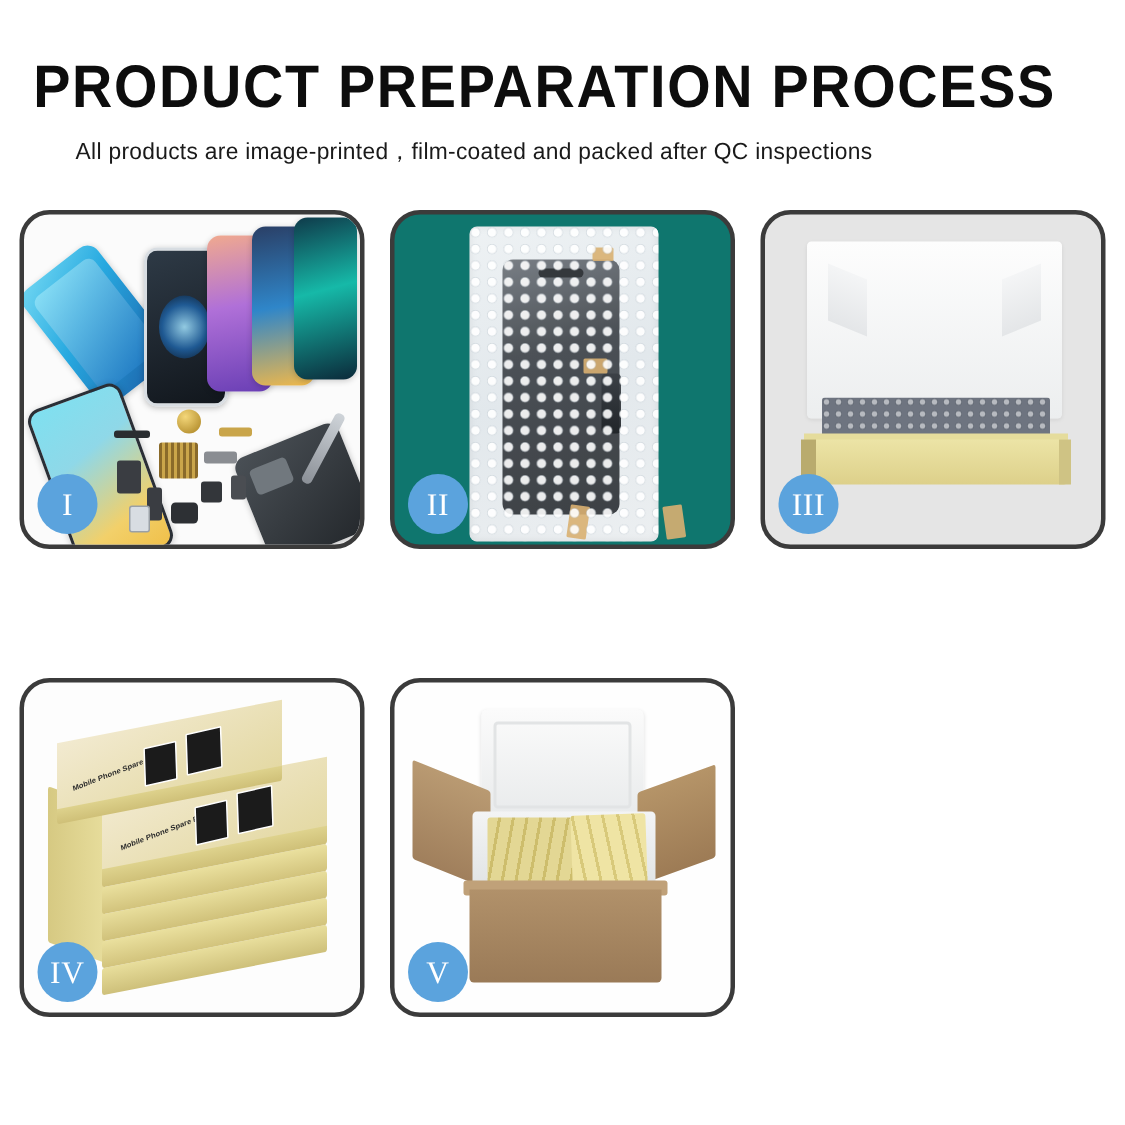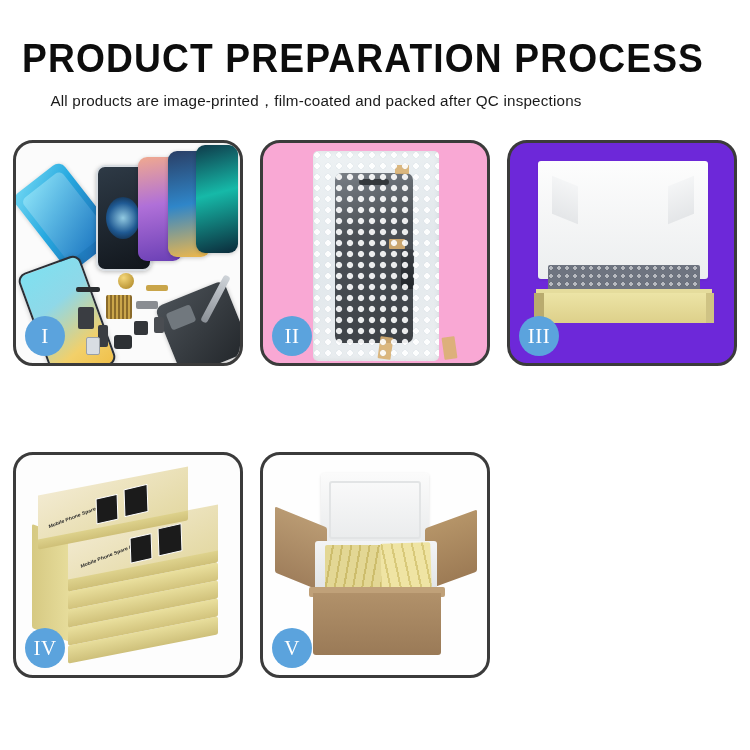--- a/index.html
+++ b/index.html
@@ -100,42 +100,42 @@
   .flex5{left:62px;top:30px;width:22px;height:8px;background:#8a8d92;border-radius:2px;}
   .flex6{left:60px;top:50px;width:14px;height:14px;background:#33363a;border-radius:2px;}
   .flex7{left:80px;top:46px;width:10px;height:16px;background:#4a4d52;border-radius:2px;}
   .flex8{left:12px;top:66px;width:12px;height:16px;background:#d8dde2;border-radius:2px;
        border:1px solid #9aa0a6;}
   .flex9{left:40px;top:64px;width:18px;height:14px;background:#2d3034;border-radius:3px;}
   .tool{position:absolute;left:196px;top:130px;width:7px;height:52px;
        background:linear-gradient(180deg,#cfd4d9,#8b9097);transform:rotate(28deg);border-radius:3px;}
 
   
-  .p2{background:#f9a8d4;}
+  .p2{background:#0f766e;}
   .bag{position:absolute;left:50px;top:8px;width:126px;height:210px;
        background:linear-gradient(160deg,#eef2f4 0%,#e2e8ec 50%,#eceff1 100%);
        border-radius:5px;box-shadow:0 0 6px rgba(0,0,0,.08) inset;}
   .bubbles{position:absolute;inset:0;border-radius:5px;
        background-image:radial-gradient(circle at 4px 4px, rgba(255,255,255,.95) 2.6px, rgba(190,200,208,.55) 3.2px, transparent 3.6px);
        background-size:11px 11px;opacity:.95;}
   .screen2{position:absolute;left:22px;top:22px;width:78px;height:170px;
        background:linear-gradient(165deg,#60666d 0%,#2b3036 35%,#171b20 100%);
        border-radius:7px;opacity:.82;}
   .screen2:after{content:"";position:absolute;left:24px;top:6px;width:30px;height:6px;
        border-radius:4px;background:#0d1014;}
   .tape{position:absolute;background:#d9b071;opacity:.9;border-radius:1px;}
   .tp1{left:82px;top:14px;width:14px;height:9px;}
   .tp2{left:76px;top:88px;width:16px;height:10px;}
   .tp3{left:66px;top:186px;width:13px;height:22px;transform:rotate(8deg);}
   .tp4{left:130px;top:186px;width:13px;height:22px;transform:rotate(-8deg);}
   .conn{position:absolute;left:88px;top:98px;width:13px;height:40px;
        background:linear-gradient(180deg,#3a3f45,#1d2125);border-radius:3px;opacity:.9;}
 
   
-  .p3{background:#6d28d9;}
+  .p3{background:#e5e5e5;}
   .lid3{position:absolute;left:28px;top:18px;width:170px;height:118px;
        background:linear-gradient(180deg,#fdfdfd,#eceeef);
        border-radius:3px;
        box-shadow:0 1px 3px rgba(0,0,0,.08);}
   .lid3flapL{position:absolute;left:14px;top:20px;width:26px;height:38px;
        background:linear-gradient(180deg,#f4f5f6,#e4e6e8);transform:skewY(22deg);}
   .lid3flapR{position:absolute;right:14px;top:20px;width:26px;height:38px;
        background:linear-gradient(180deg,#f4f5f6,#e4e6e8);transform:skewY(-22deg);}
   .foam3{position:absolute;left:38px;top:122px;width:152px;height:34px;
        background:

